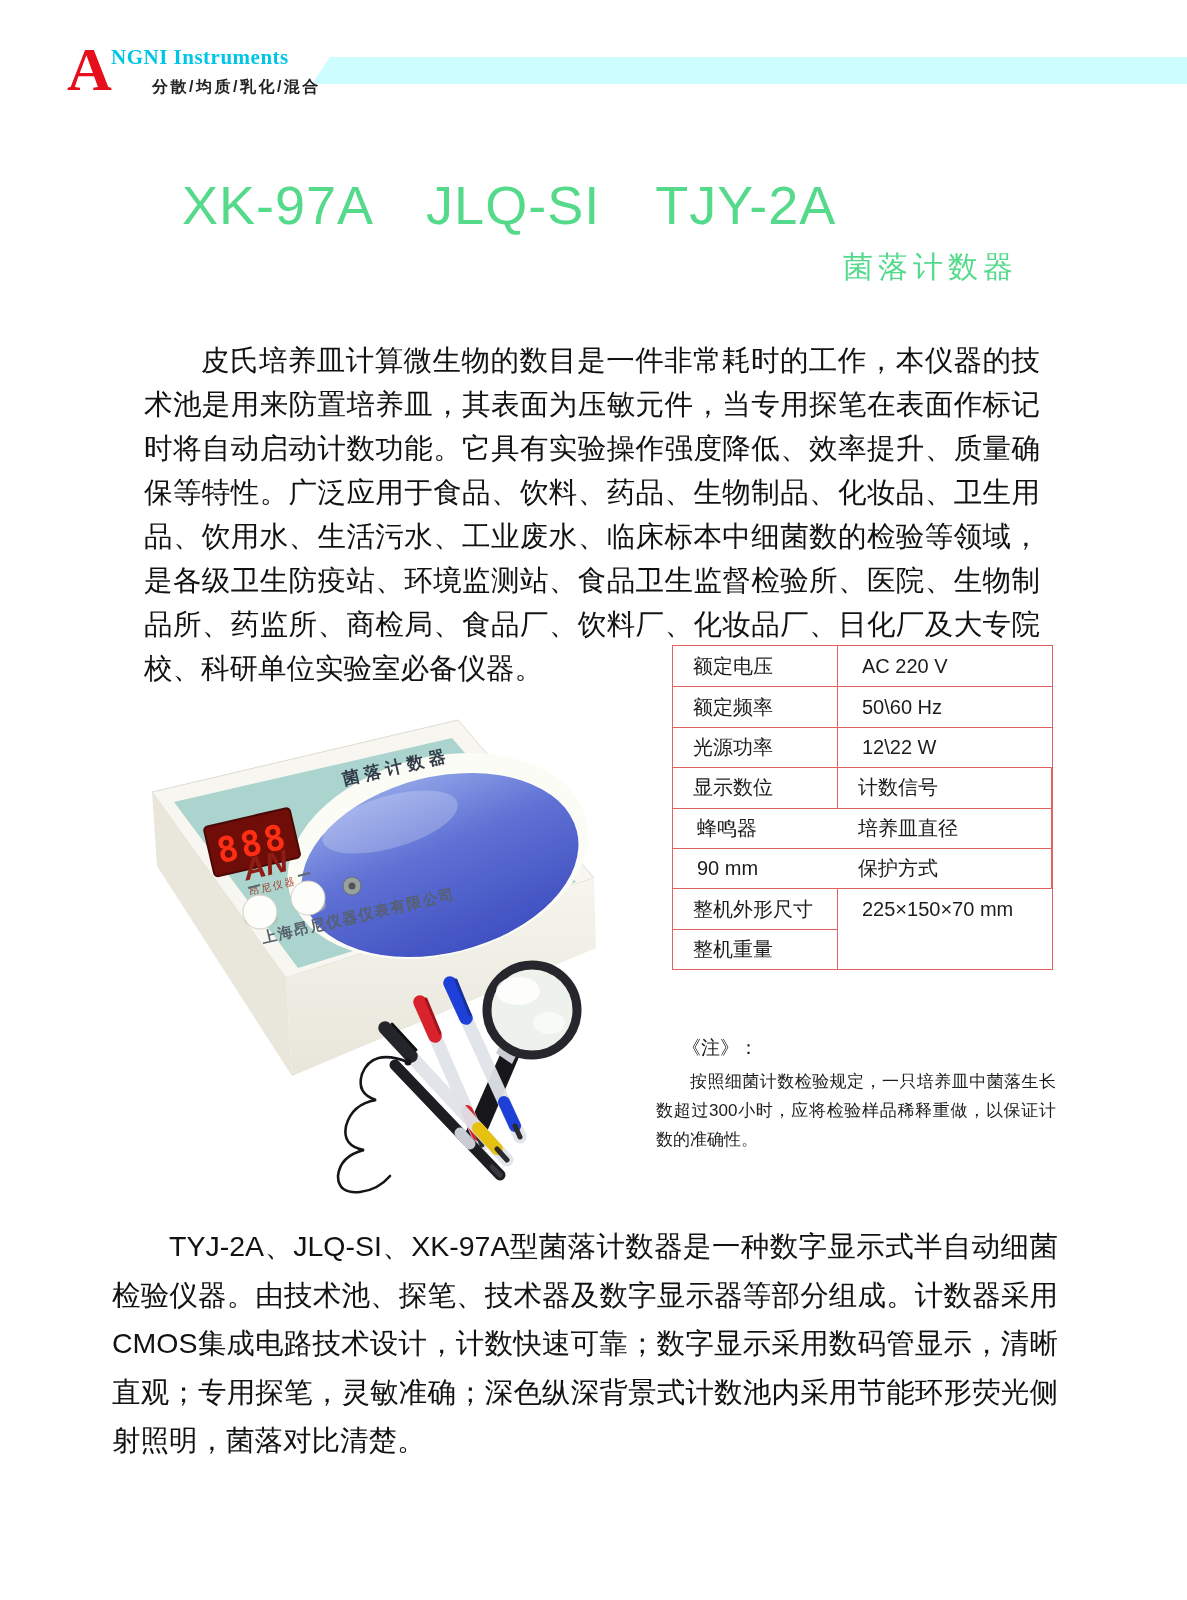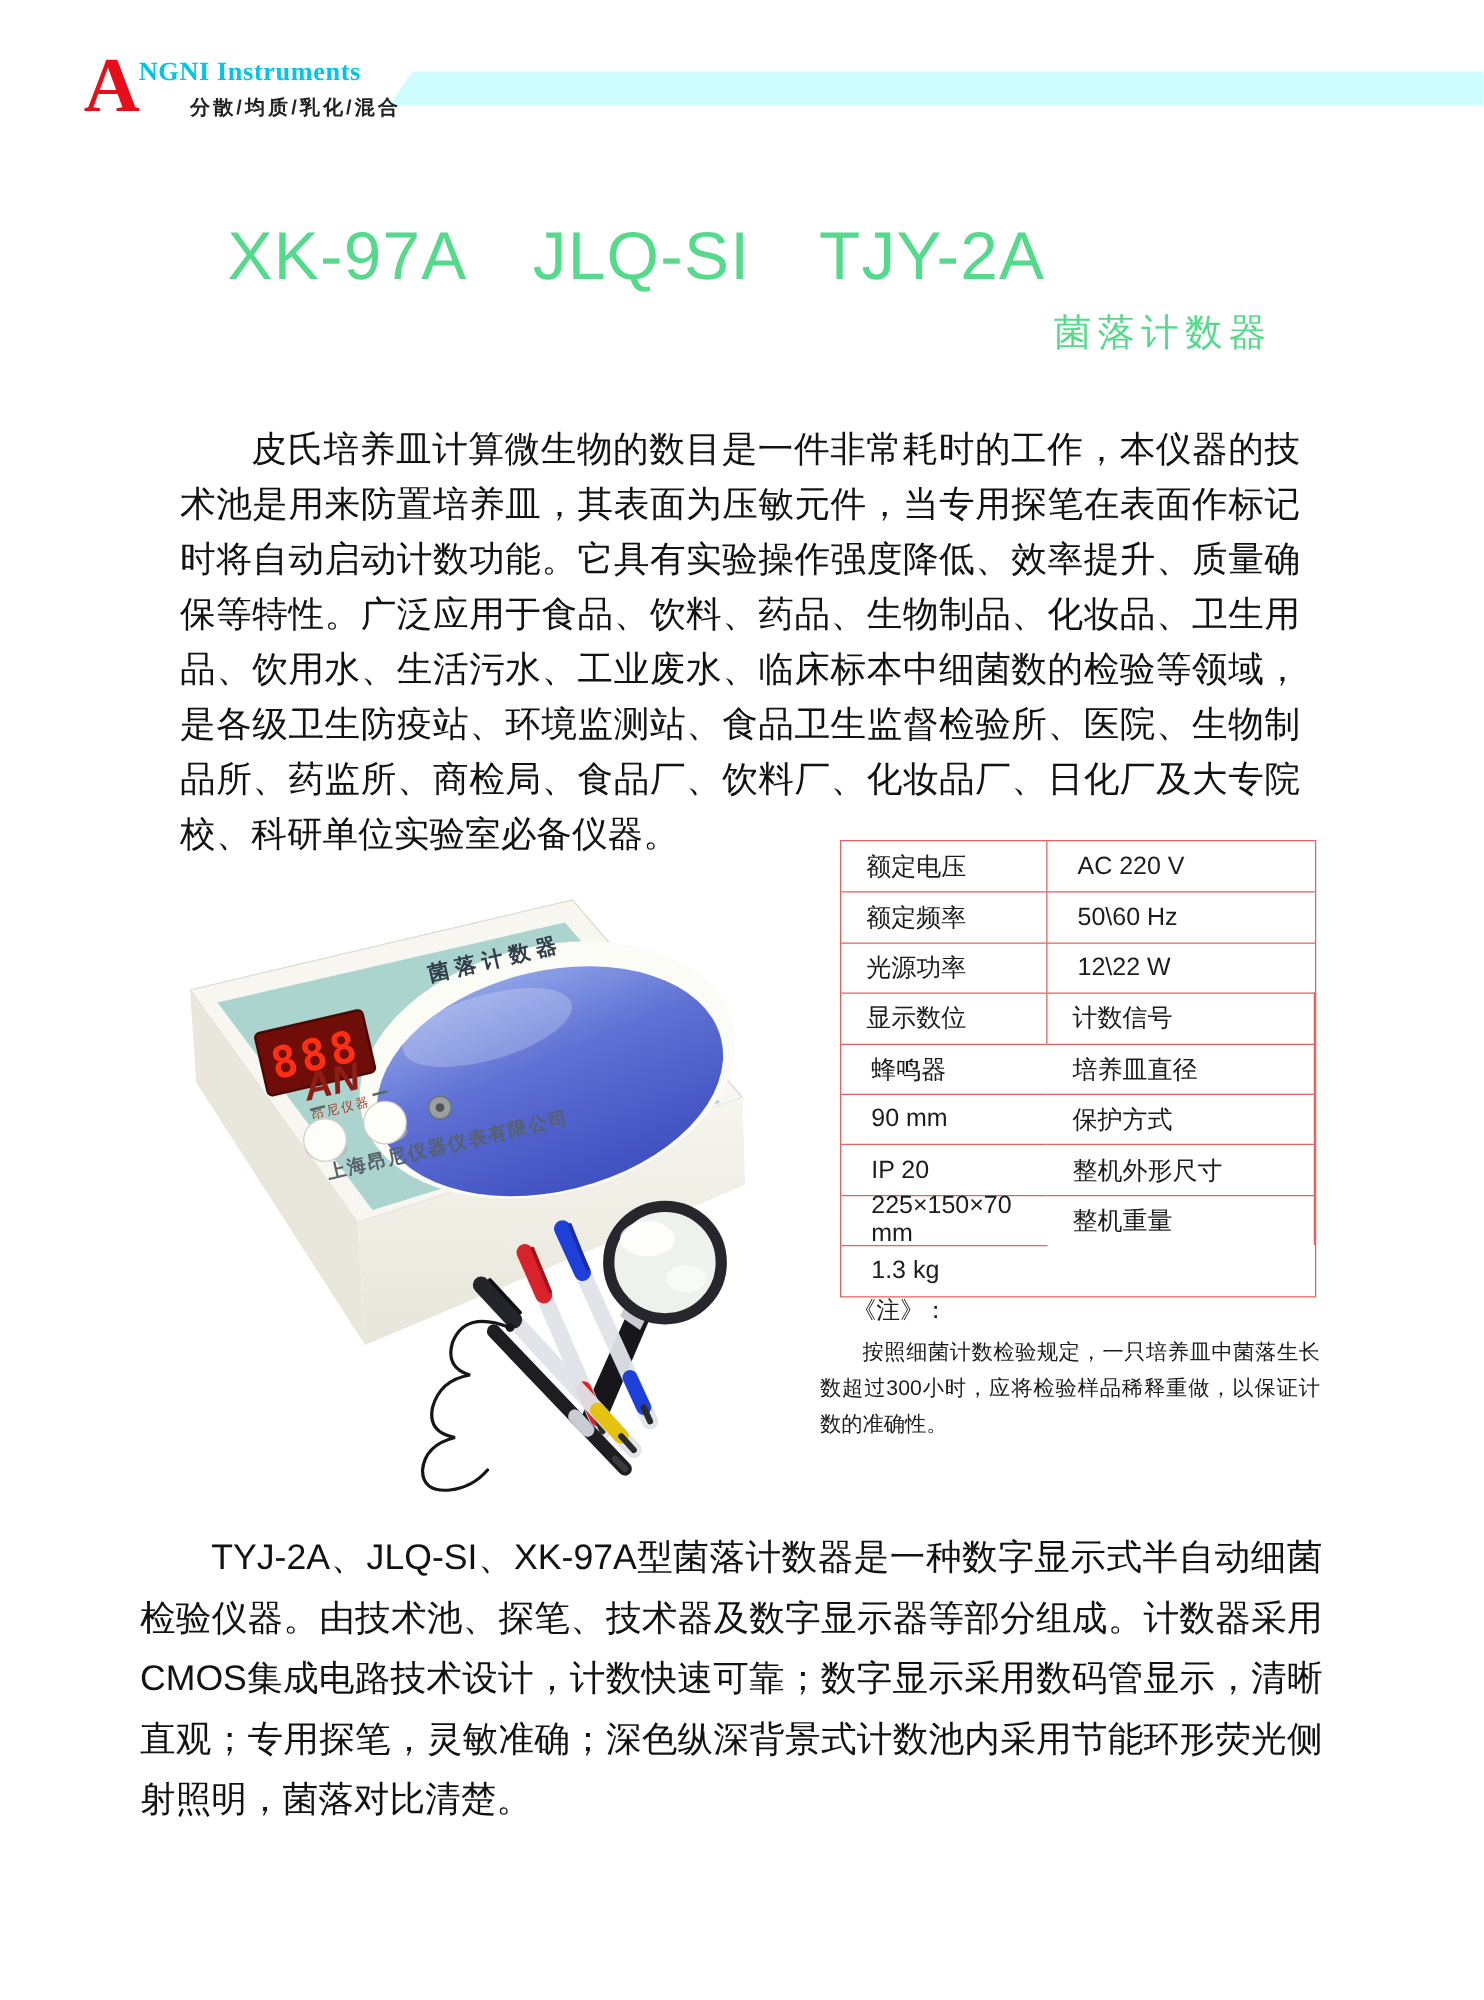--- a/index.html
+++ b/index.html
@@ -54,21 +54,21 @@
   .intro{
     left:144px;top:338px;width:896px;
     font-size:28.5px;line-height:44px;
   }
   .description{
     left:112px;top:1222px;width:946px;
     font-size:28.5px;line-height:48.5px;
   }
   
   .spec-table{
-    position:absolute;left:672px;top:672px;width:379px;
+    position:absolute;left:672px;top:645px;width:379px;
     border:1px solid #e06262;
     display:grid;
     grid-template-columns:165px 1fr;
     grid-auto-rows:40.4px;
     background:#fff;
   }
   .spec-cell{
     display:flex;align-items:center;
     font-size:20px;color:#1c1c1c;
     border-top:1px solid #e06262;
@@ -211,25 +211,23 @@
     <div class="spec-cell spec-label">额定频率</div>
     <div class="spec-cell spec-value">50\60 Hz</div>
     <div class="spec-cell spec-label">光源功率</div>
     <div class="spec-cell spec-value">12\22 W</div>
     <div class="spec-cell spec-label">显示数位</div>
     <div class="spec-cell spec-label">计数信号</div>
     <div class="spec-cell spec-value">蜂鸣器</div>
     <div class="spec-cell spec-label">培养皿直径</div>
     <div class="spec-cell spec-value">90 mm</div>
     <div class="spec-cell spec-label">保护方式</div>
-    <div class="spec-cell spec-value">IP 20</div>
     <div class="spec-cell spec-label">整机外形尺寸</div>
     <div class="spec-cell spec-value">225×150×70 mm</div>
     <div class="spec-cell spec-label">整机重量</div>
-    <div class="spec-cell spec-value">1.3 kg</div>
   </div>
 
   <div class="note">
     <p class="note-title">《注》：</p>
     <p class="note-body">按照细菌计数检验规定，一只培养皿中菌落生长数超过300小时，应将检验样品稀释重做，以保证计数的准确性。</p>
   </div>
 
   <div class="para description">TYJ-2A、JLQ-SI、XK-97A型菌落计数器是一种数字显示式半自动细菌检验仪器。由技术池、探笔、技术器及数字显示器等部分组成。计数器采用CMOS集成电路技术设计，计数快速可靠；数字显示采用数码管显示，清晰直观；专用探笔，灵敏准确；深色纵深背景式计数池内采用节能环形荧光侧射照明，菌落对比清楚。</div>
 
 </div>

